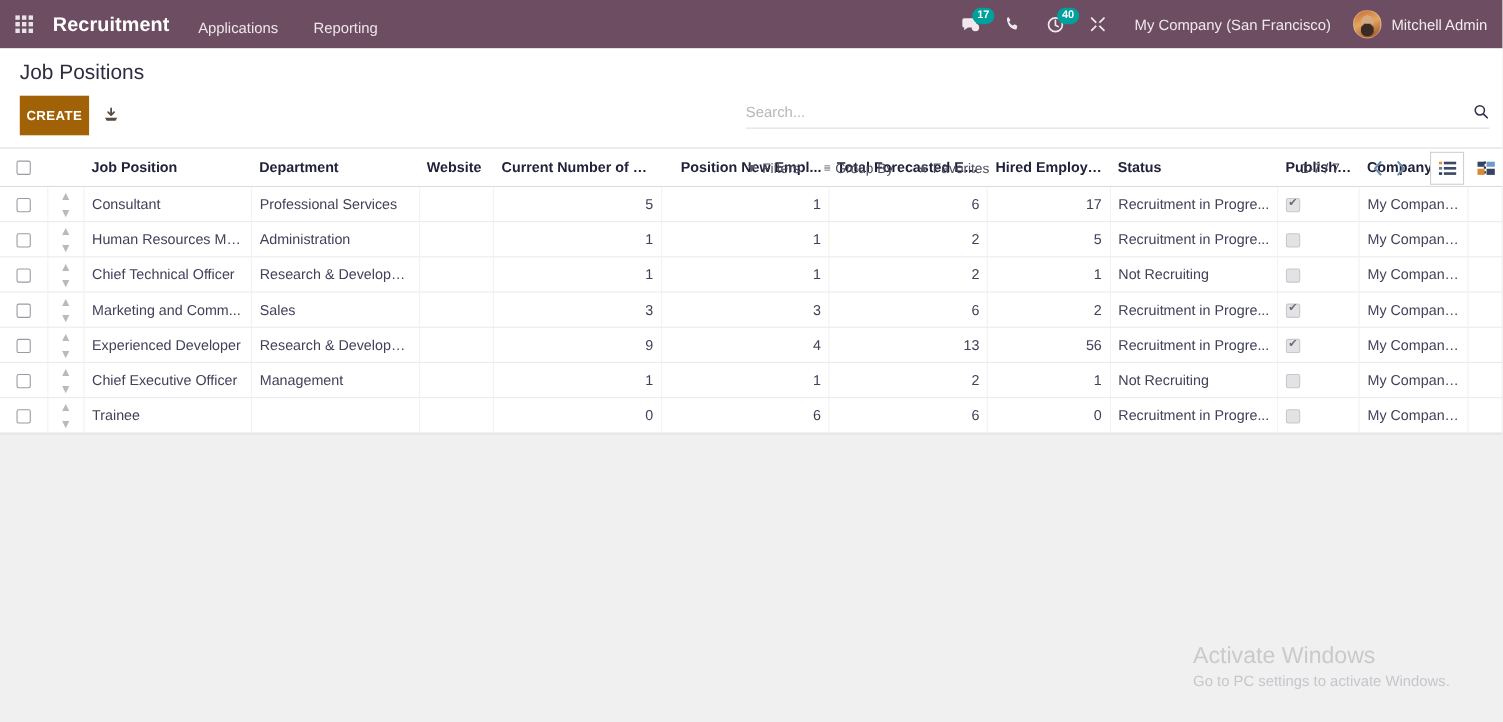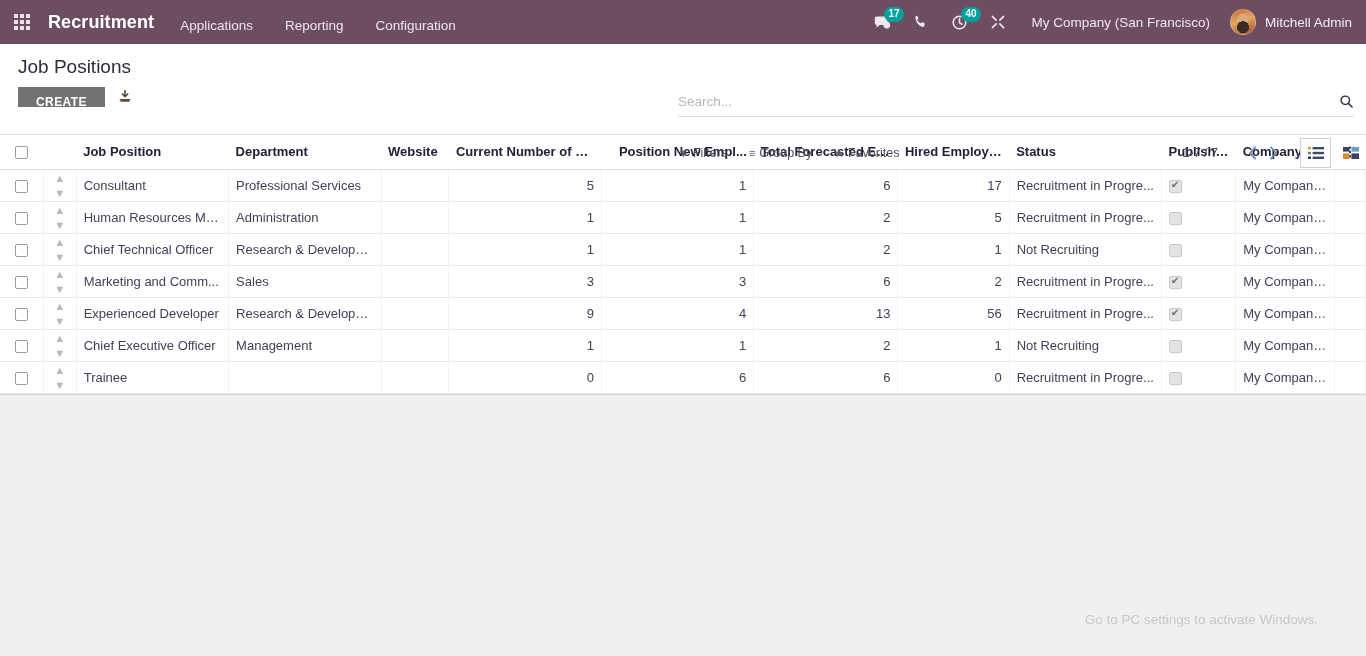--- a/index.html
+++ b/index.html
@@ -116,28 +116,28 @@
     font-size: 19px;
     color: #2d2d40;
     font-weight: normal;
   }
   .cp-buttons {
     position: absolute;
     left: 18px; top: 43px;
     display: flex; align-items: center; gap: 12px;
   }
   .btn-create {
-    background: #737373;
+    background: #a16207;
     color: #ffffff;
     border: none;
     font-size: 12px;
     font-weight: bold;
     letter-spacing: .4px;
-    padding: 0 18px;
-    height: 20px;
+    padding: 0 6px;
+    height: 36px;
     line-height: 30px;
     cursor: pointer;
     font-family: "Liberation Sans", sans-serif;
   }
   .import-icon { cursor: pointer; display: flex; align-items: center; }
 
   
   .searchview {
     position: absolute;
     left: 678px; top: 50px;
@@ -314,21 +314,20 @@
         <i></i>
         <i></i>
         <i></i>
         <i></i>
     </div>
   </div>
   <div class="brand">Recruitment</div>
 
   <div class="menu-item">Applications</div>
   <div class="menu-item">Reporting</div>
-  <div class="menu-item">Configuration</div>
 
   <div class="nav-right">
     <div class="nav-ico">
       <svg width="17" height="17" viewBox="0 0 20 20">
         <path fill="#f0e8ee" d="M3 3h11a2 2 0 0 1 2 2v6a2 2 0 0 1-2 2H7l-4 3v-3a2 2 0 0 1-2-2V5a2 2 0 0 1 2-2z"></path>
         <circle cx="15" cy="13" r="4" fill="#f0e8ee"></circle>
       </svg>
       <span class="badge">17</span>
     </div>
 
@@ -578,14 +577,15 @@
           <td>Recruitment in Progre...</td>
           <td><span class="cb-ro"></span></td>
           <td>My Company (San Fr...</td>
           <td class="nb"></td>
         </tr>
       </tbody>
   </table>
 </div>
 
 <div class="watermark">
+  <div class="wm1">Activate Windows</div>
   <div class="wm2">Go to PC settings to activate Windows.</div>
 </div>
 
 </body></html>

